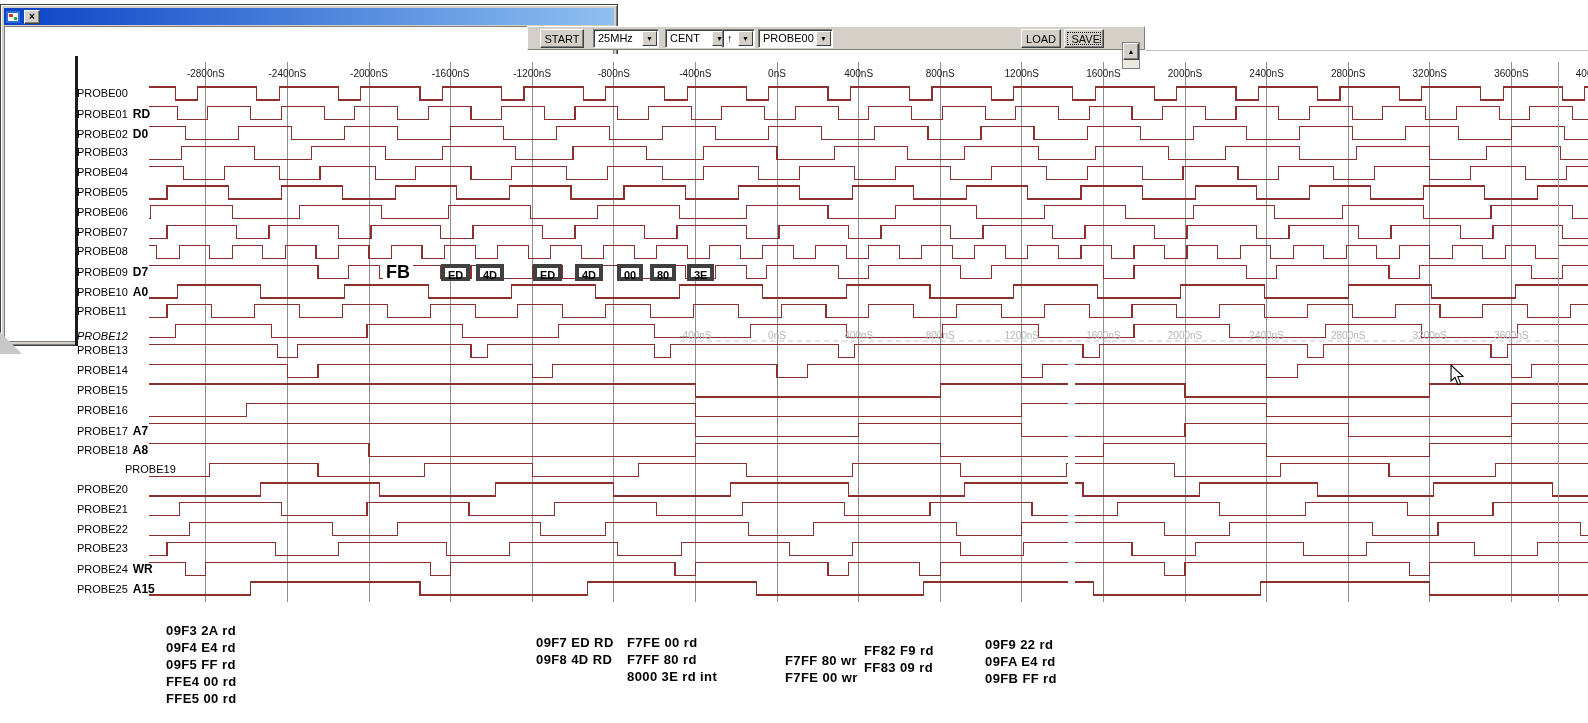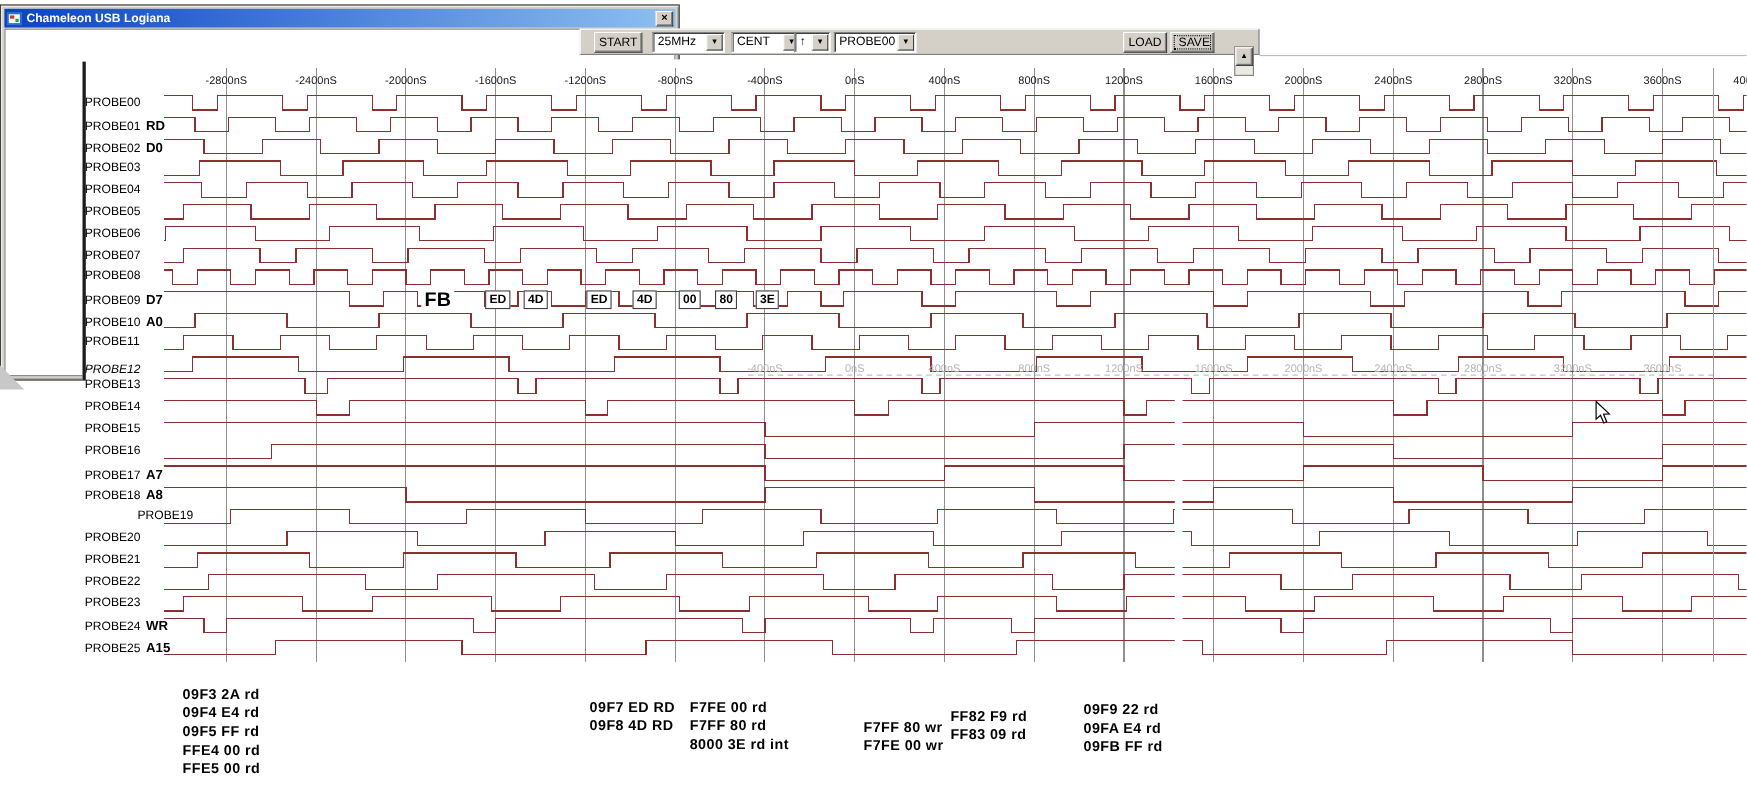--- a/index.html
+++ b/index.html
@@ -84,41 +84,40 @@
   .plot-left-edge { position:absolute; left:75px; top:56px; width:3px; height:290px; background:#1c1c1c; z-index:5; }
   #wave-svg { position:absolute; left:0; top:0; }
   .tick { position:absolute; top:14px; font-size:10px; color:#1a1a1a; transform:translateX(-50%); white-space:nowrap; }
   .ghost-label { position:absolute; top:276px; font-size:10px; color:var(--ghost); transform:translateX(-50%); white-space:nowrap; }
   .probe { position:absolute; left:2px; font-size:11px; color:#000; white-space:nowrap; }
   .probe .sfx { font-weight:bold; font-size:12px; margin-left:5px; }
   .busval {
     position:absolute; font-size:11px; font-weight:bold; color:#000;
     background:#fff; padding:0 3px; line-height:15px; height:17px;
   }
-  .busval.boxed { border:1px solid #404040;text-align:center; }
+  .busval.boxed { border:4px solid #404040;text-align:center; }
   .busval.plain { font-size:18px; line-height:16px; }
 
   
   .anno { position:absolute; font-size:13px; font-weight:bold; color:#000; letter-spacing:0.4px; z-index:2; }
   .anno div { line-height:17px; white-space:pre; }
 
   .cursor-svg { position:absolute; left:1450px; top:364px; z-index:40; }
 </style>
 </head>
 <body>
 
 <div class="back-window">
   <div class="title-bar">
     <svg class="app-icon" viewBox="0 0 14 14">
       <rect x="0" y="1" width="14" height="12" fill="#2a6fd4"></rect>
       <rect x="2" y="3" width="10" height="8" fill="#ffffff"></rect>
       <rect x="3" y="4" width="4" height="3" fill="#d43a2a"></rect>
       <rect x="8" y="7" width="3" height="3" fill="#2aa43a"></rect>
     </svg>
-    <span class="title-text">Chameleon USB Logiana</span>
     <button class="close-btn">×</button>
   </div>
   <div class="client"></div>
 </div>
 <div class="corner-artifact"></div>
 
 <div class="toolbar">
   <button class="tb-btn tb-start">START</button>
   <div id="combos">
       <div class="combo" style="left: 65px; width: 66px;">

